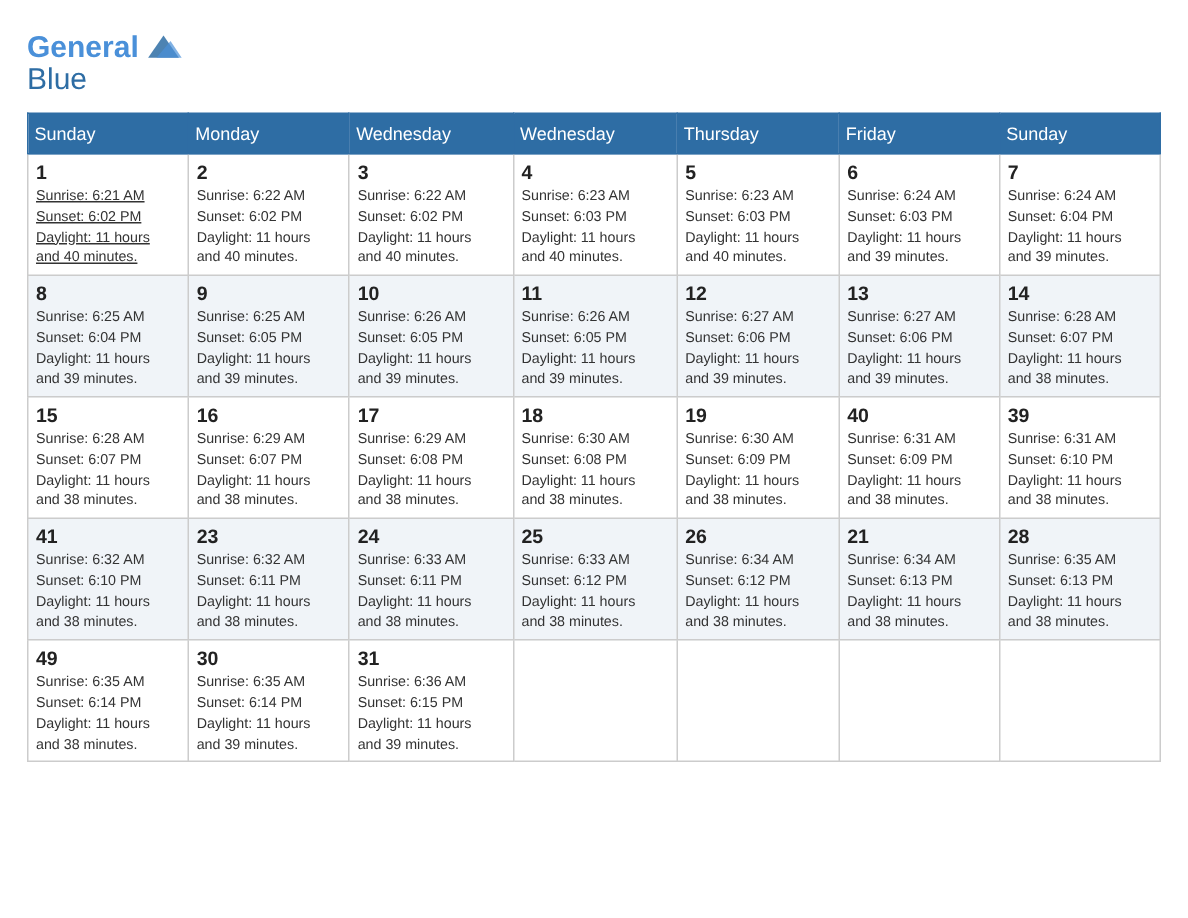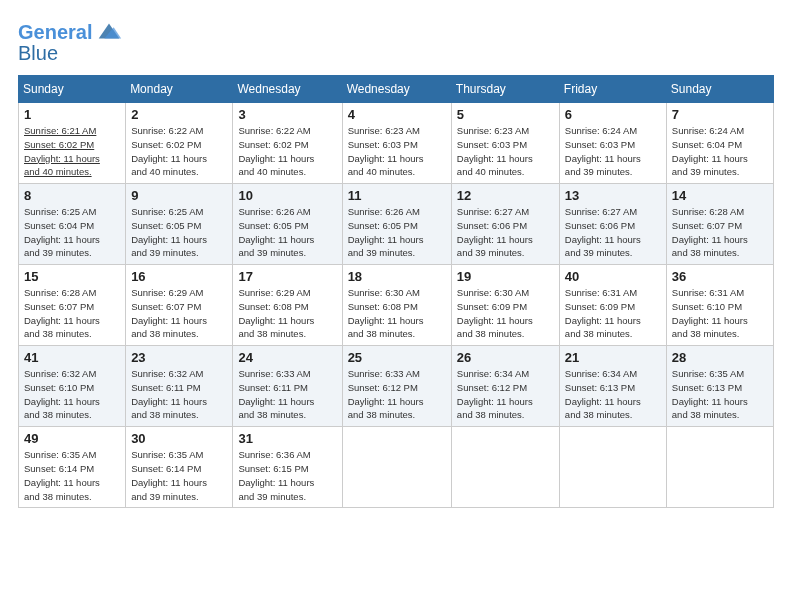--- a/index.html
+++ b/index.html
@@ -273,21 +273,21 @@
 and 38 minutes.</div>
           </td>
           <td>
             <span class="day-num">40</span>
             <div class="day-info" style="white-space: pre-line;">Sunrise: 6:31 AM
 Sunset: 6:09 PM
 Daylight: 11 hours
 and 38 minutes.</div>
           </td>
           <td>
-            <span class="day-num">36</span>
+            <span class="day-num">39</span>
             <div class="day-info" style="white-space: pre-line;">Sunrise: 6:31 AM
 Sunset: 6:10 PM
 Daylight: 11 hours
 and 38 minutes.</div>
           </td>
         </tr>
         <tr>
           <td>
             <span class="day-num">41</span>
             <div class="day-info" style="white-space: pre-line;">Sunrise: 6:32 AM

